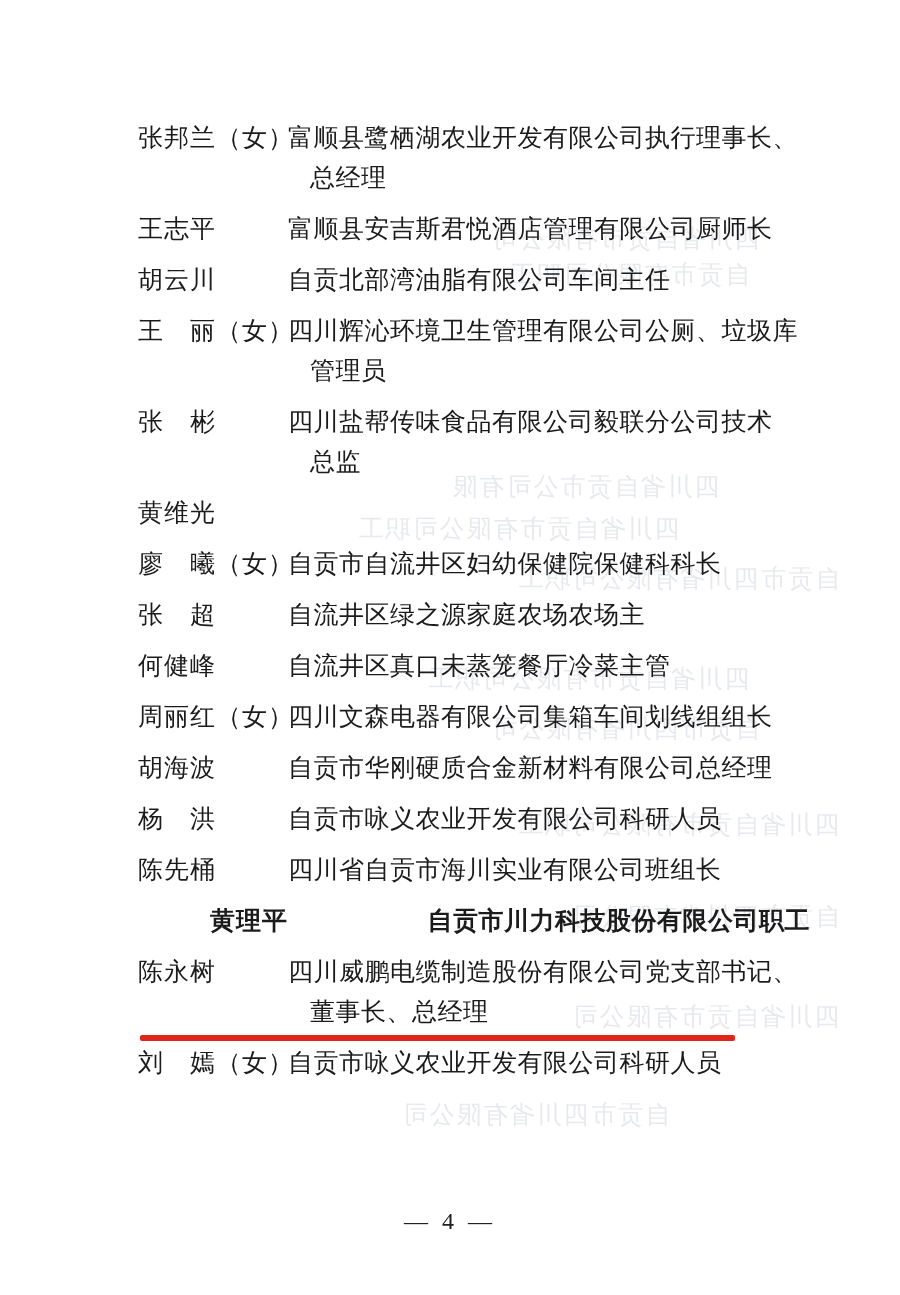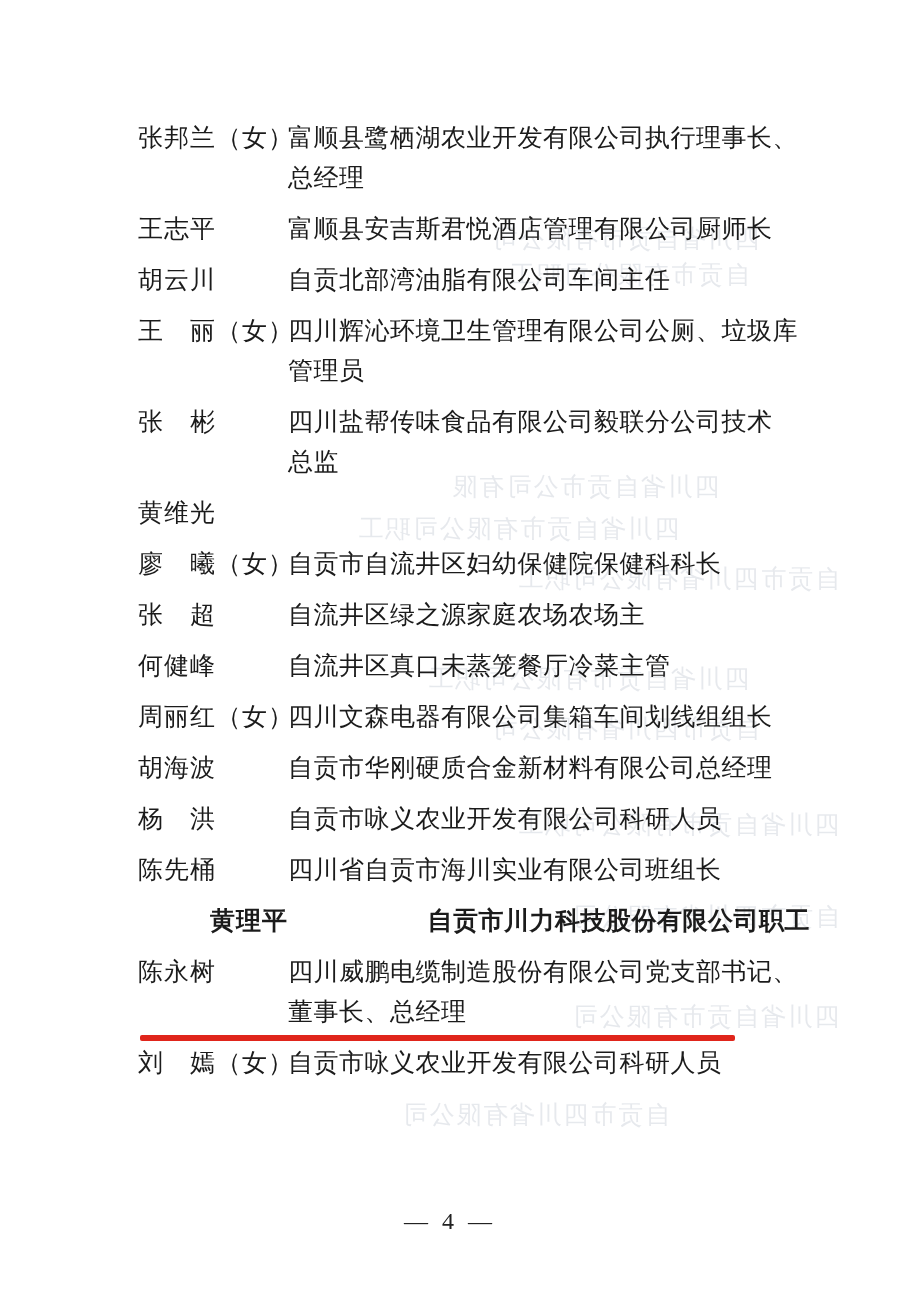--- a/index.html
+++ b/index.html
@@ -58,20 +58,21 @@
     white-space: pre;
   }
   .detail {
     flex: 1 1 auto;
     font-size: 25px;
     line-height: 40px;
     letter-spacing: 0.5px;
   }
   .detail .l2 {
     display: block;
+    margin-left: 22px;
   }
   .entry.highlight .name,
   .entry.highlight .detail {
     font-weight: bold;
     text-align: right;
   }
   .underline-mark {
     position: absolute;
     left: 140px;
     top: 1035px;

